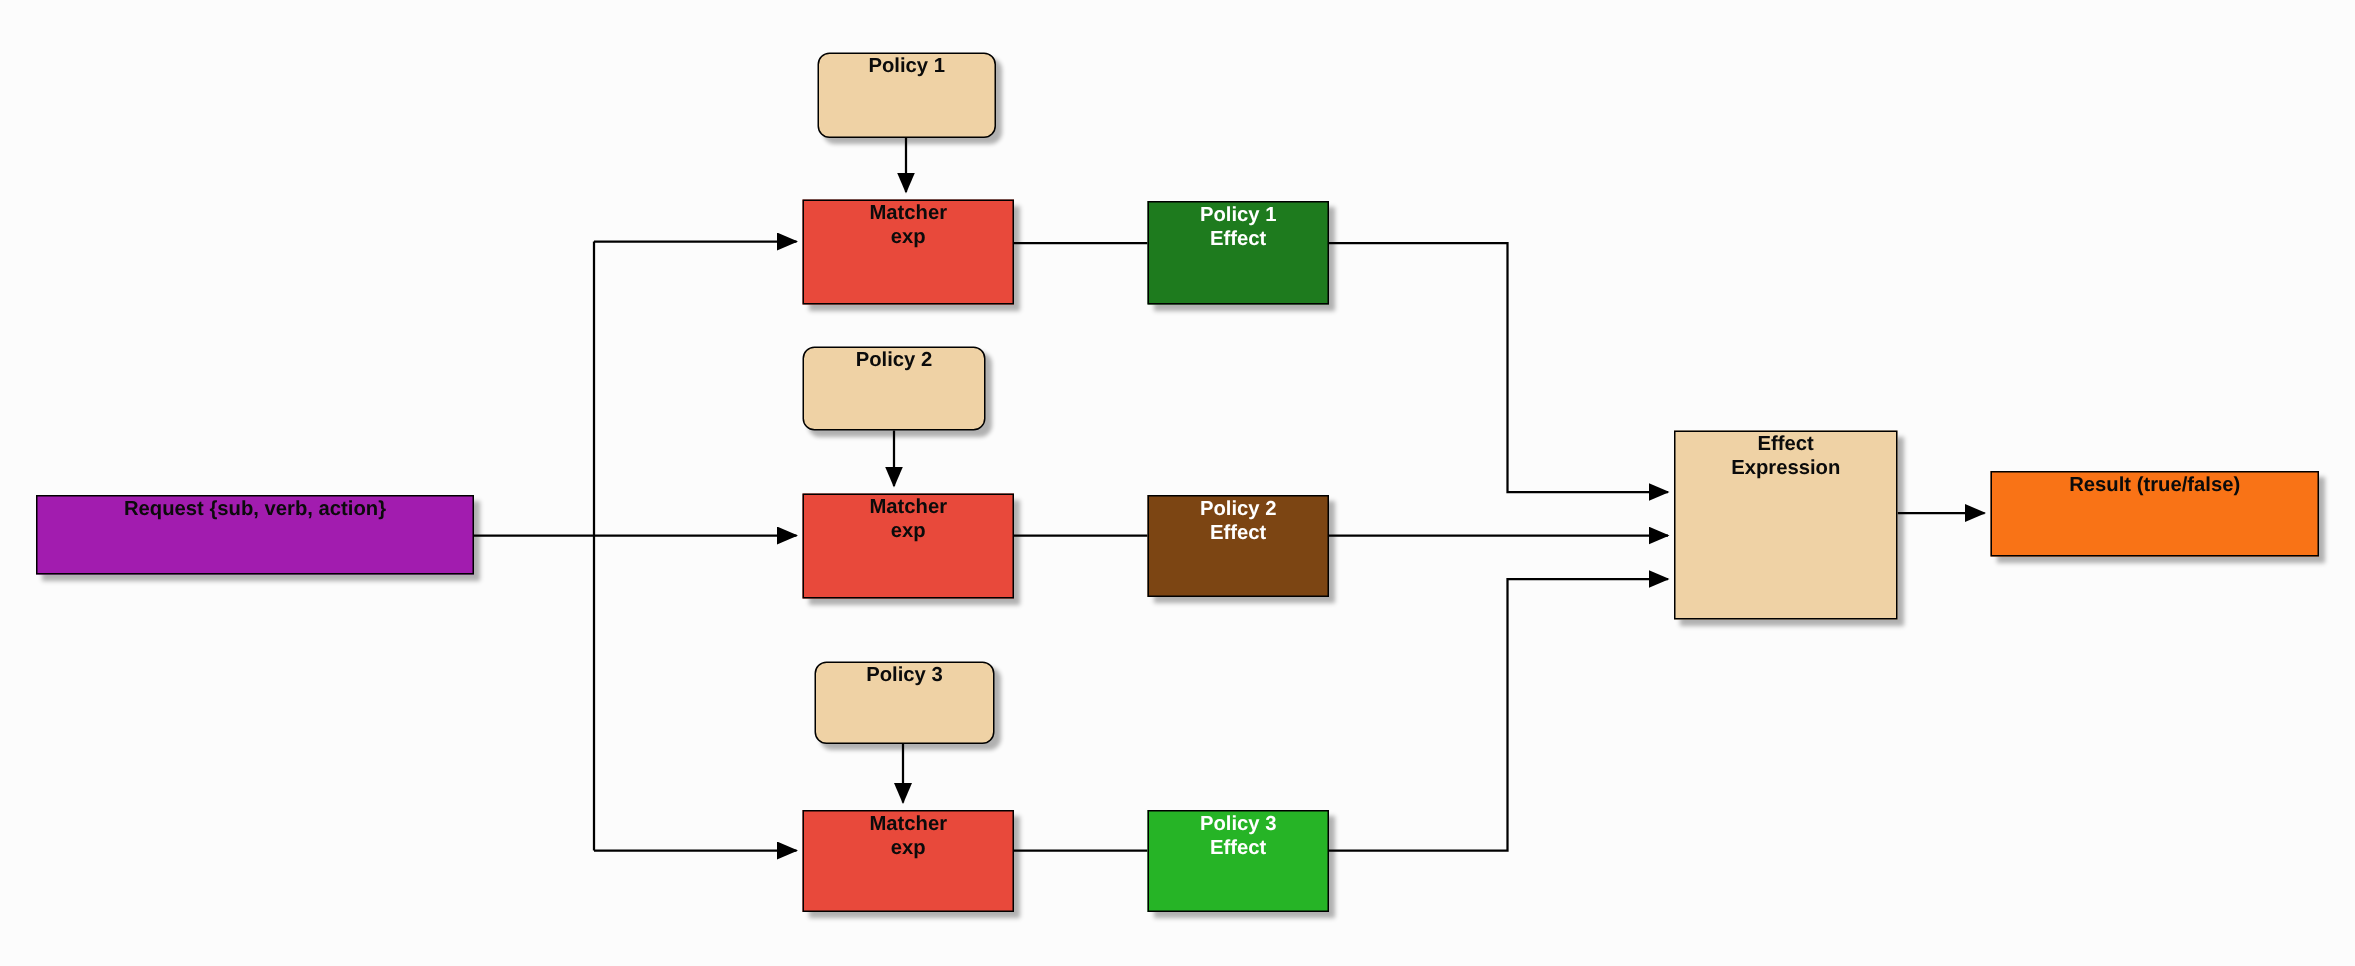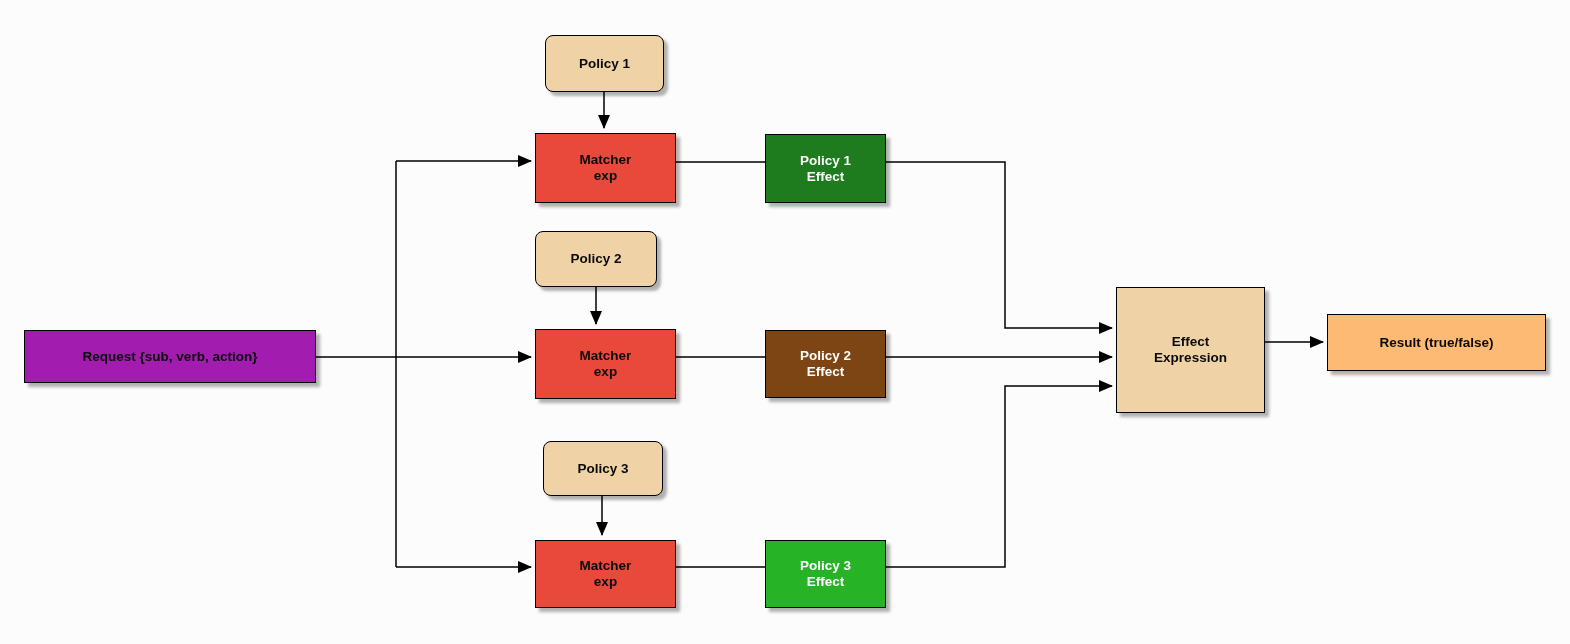--- a/index.html
+++ b/index.html
@@ -16,21 +16,21 @@
     left: 0; top: 0;
     width: 1570px; height: 644px;
     z-index: 1;
   }
   .node {
     position: absolute;
     z-index: 2;
     display: flex;
     flex-direction: column;
     align-items: center;
-    justify-content: center;
+    justify-content: flex-start;
     text-align: center;
     border: 1.5px solid #000;
     box-shadow: 4px 4px 3px rgba(0,0,0,0.30);
     font-weight: bold;
     font-size: 13.5px;
     line-height: 16px;
     color: #0b0b0b;
     box-sizing: border-box;
   }
   .node span { display: block; }
@@ -130,17 +130,17 @@
   <div class="node light-text" id="effect3" style="background-color: rgb(38, 180, 38);">
     <span>Policy 3</span>
     <span>Effect</span>
   </div>
 
   <div class="node" id="effect-expression" style="background-color: rgb(239, 210, 165);">
     <span>Effect</span>
     <span>Expression</span>
   </div>
 
-  <div class="node" id="result" style="background-color: #fdba74;">
+  <div class="node" id="result" style="background-color: #f97316;">
     <span>Result (true/false)</span>
   </div>
 
 </div>
 
 </body></html>

